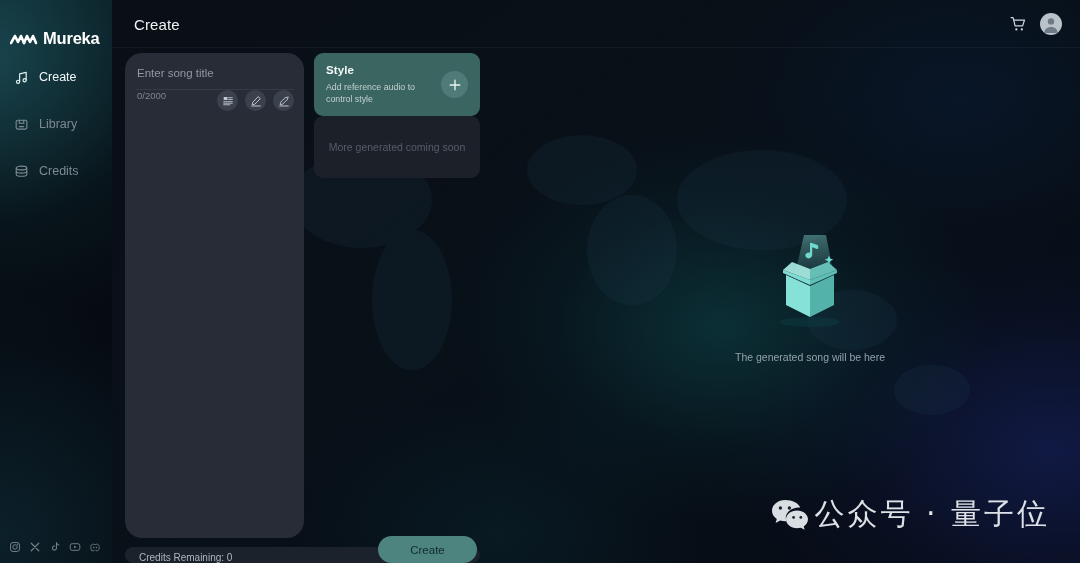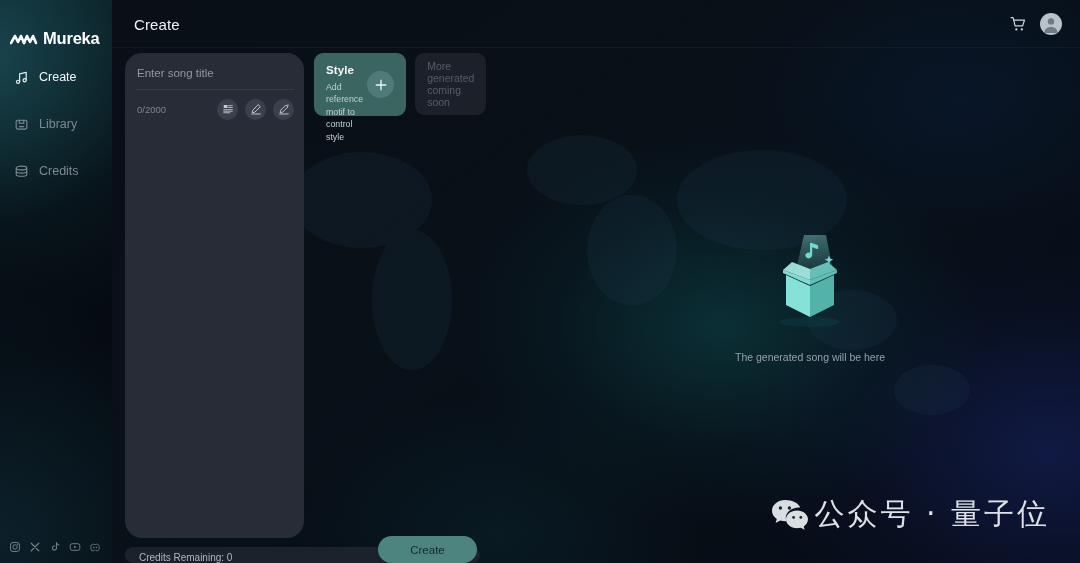--- a/index.html
+++ b/index.html
@@ -195,41 +195,40 @@
     font-size: 11px;
     line-height: 1.5;
     font-family: "Liberation Sans", sans-serif;
     padding: 11px 12px 0 12px;
   }
   .lyrics-input::placeholder { color: #858e99; }
 
   .lyrics-foot {
     height: 42px;
     display: flex;
-    align-items: center;
     padding: 0 10px 4px 12px;
     gap: 20px;
   }
   .char-count { color: #7d8691; font-size: 9.5px; }
   .foot-tools { margin-left: auto; display: flex; gap: 7px; }
   .tool-btn {
     width: 21px; height: 21px;
     border-radius: 50%;
     background: #3a414d;
     display: flex; align-items: center; justify-content: center;
     cursor: pointer;
   }
   .tool-btn svg { display: block; }
 
   
   .features {
     width: 166px;
     flex: 0 0 166px;
     display: flex;
-    gap: 9px;
+    flex-direction: column;
   }
   .feat-card {
     border-radius: 9px;
     padding: 11px 12px;
     display: flex;
     align-items: flex-start;
     position: relative;
     min-height: 62px;
   }
   .feat-style { background: #3b6561; height: 63px; }
@@ -483,21 +482,21 @@
             </div>
           </div>
 
           <div class="features">
 
             <div class="feat-card feat-style">
               <div class="feat-body">
                 <div class="feat-title-row">
                   <span class="feat-title">Style</span>
                 </div>
-                <div class="feat-desc">Add reference motif to control style</div>
+                <div class="feat-desc">Add reference audio to control style</div>
               </div>
               <div class="feat-action act-plus">
                 <svg width="14" height="14" viewBox="0 0 14 14">
                   <path d="M7 2.2v9.6M2.2 7h9.6" stroke="#ecf5f4" stroke-width="1.35" stroke-linecap="round"></path>
                 </svg>
               </div>
             </div>
 
 
             <div class="feat-card feat-soon">

